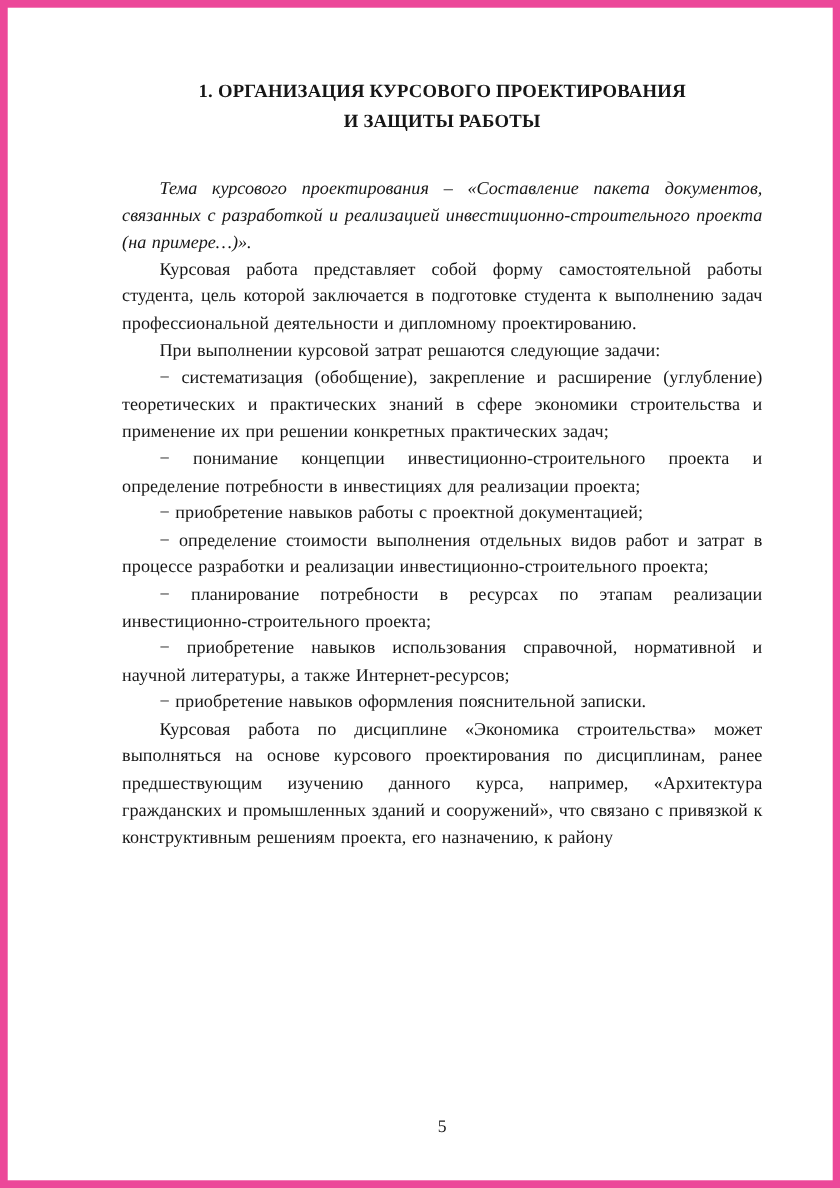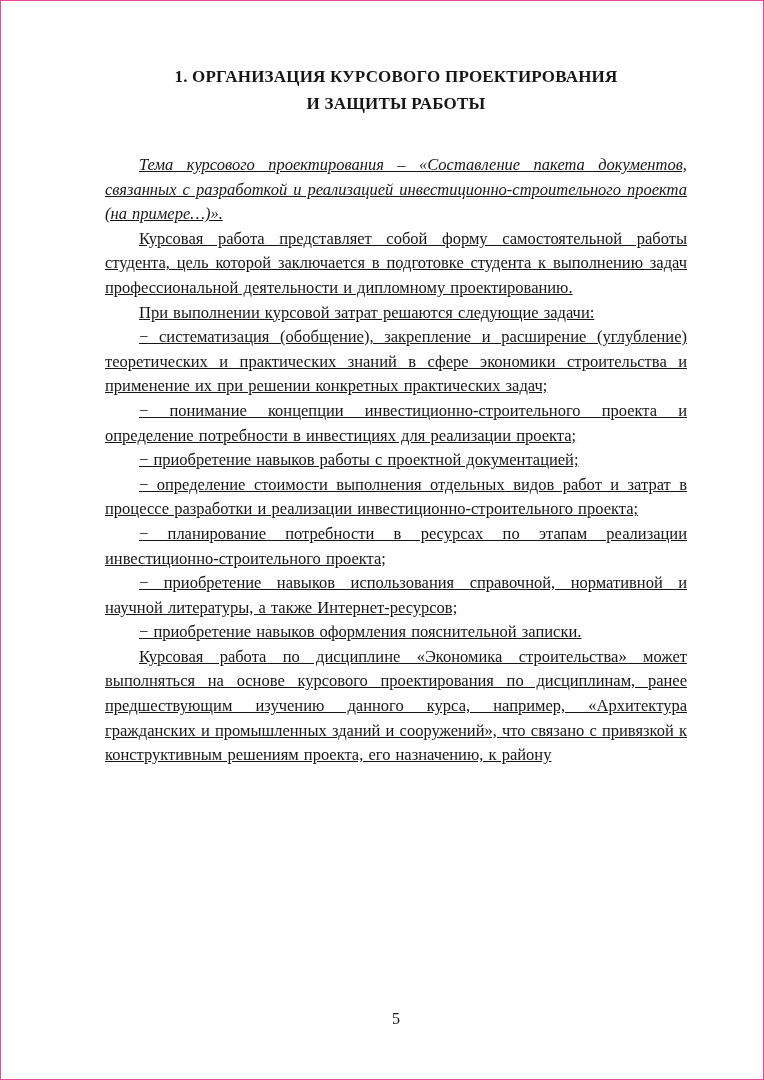--- a/index.html
+++ b/index.html
@@ -6,21 +6,21 @@
     margin: 0;
     padding: 0;
     background: #ffffff;
   }
   .page {
     position: relative;
     width: 764px;
     height: 1080px;
     box-sizing: border-box;
     background: #ffffff;
-    border: 1px solid #ec4899;
+    border: 7px solid #ec4899;
     overflow: hidden;
     font-family: "Liberation Serif", "DejaVu Serif", serif;
     color: #161616;
   }
   .content {
     position: absolute;
     left: 104px;
     top: 62px;
     width: 582px;
   }
@@ -33,21 +33,20 @@
     letter-spacing: 0.2px;
   }
   .doc-body p.para {
     margin: 0;
     font-size: 16.5px;
     line-height: 24.6px;
     text-align: justify;
     text-indent: 34px;
     word-spacing: 1px;
     hyphens: auto;
-    text-decoration: underline;
   }
   .doc-body p.para.italic {
     font-style: italic;
   }
   .page-number {
     position: absolute;
     left: 104px;
     top: 1008px;
     width: 582px;
     text-align: center;

